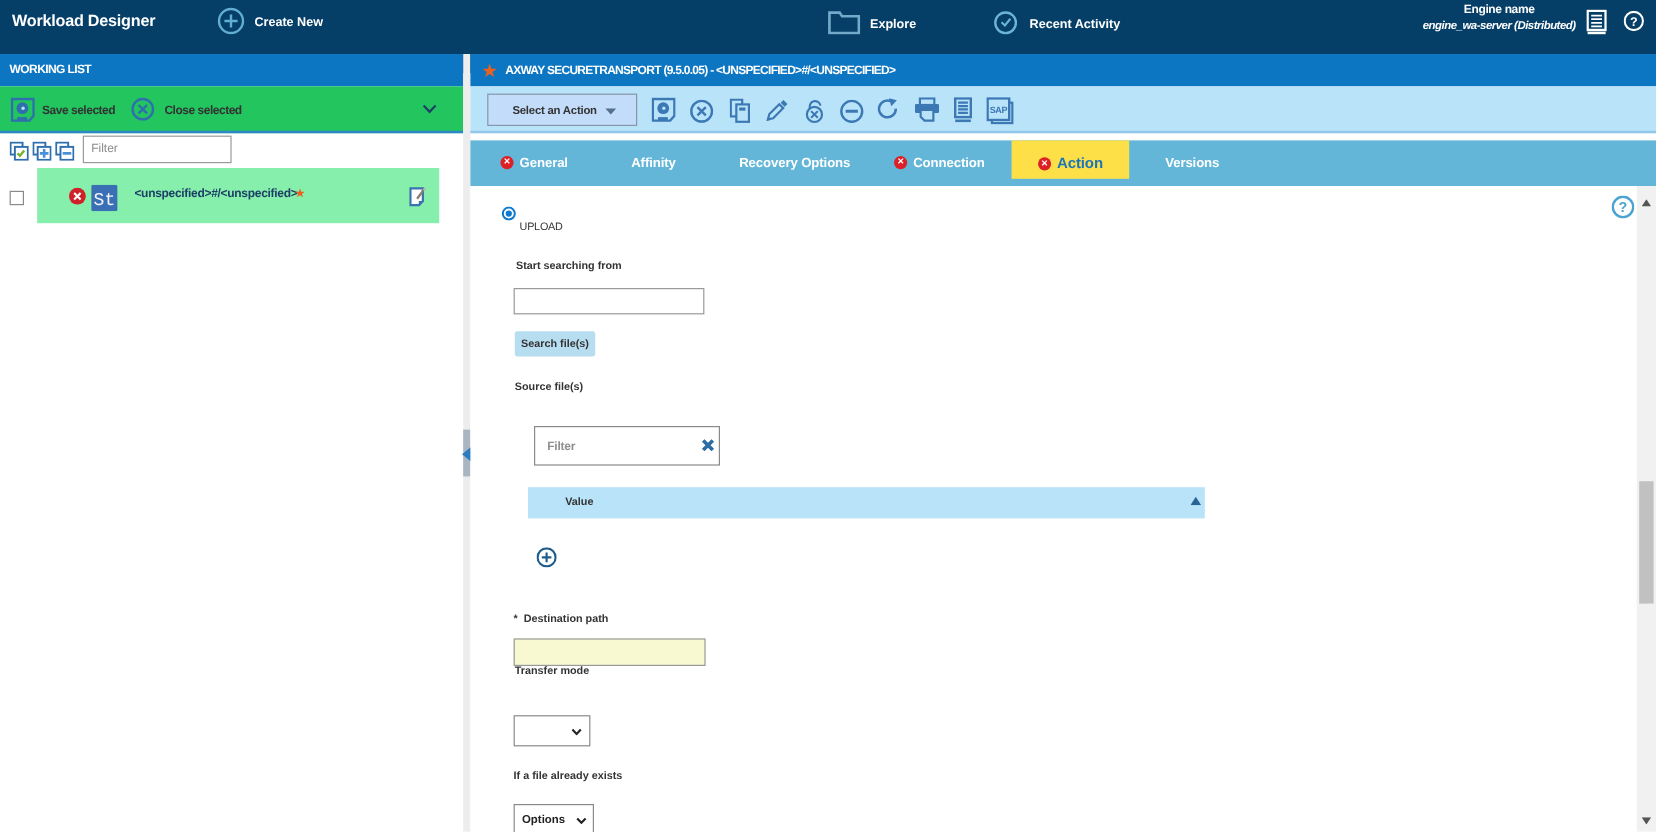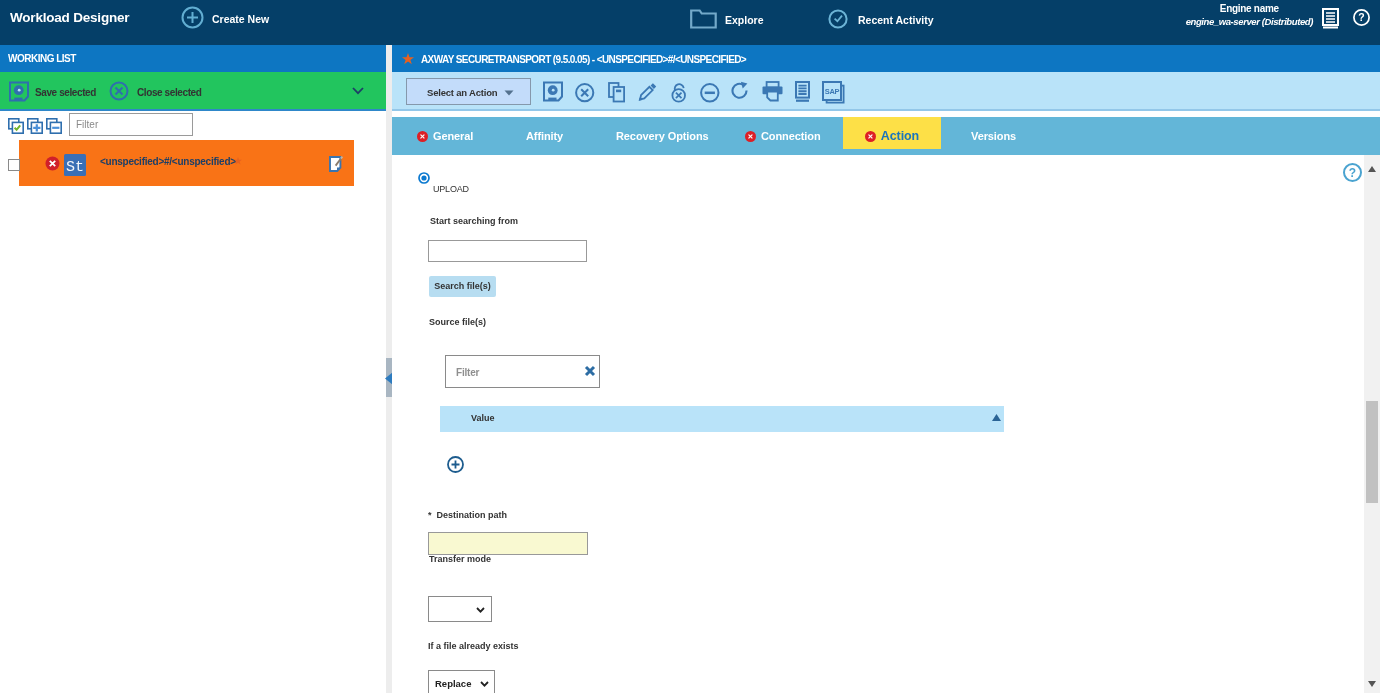--- a/index.html
+++ b/index.html
@@ -12,21 +12,21 @@
 #searchbox { position:absolute; left:285px; top:3px; width:379px; height:28px; background:#fff; border-radius:2px; }
 #searchbox .ph { position:absolute; left:39px; top:9px; font-size:10.5px; color:#4d4d4d; font-weight:bold; }
 .navitem { position:absolute; top:14px; font-size:10.5px; font-weight:bold; }
 #enginename { position:absolute; right:67px; top:3px; text-align:center; font-size:10px; letter-spacing:-0.3px; font-weight:bold; line-height:12.5px; }
 #enginename .l2 { font-style:italic; }
 
 #lheader { position:absolute; left:0; top:45px; width:386px; height:27px; background:#0d76c2; color:#fff; font-size:10px; font-weight:bold; letter-spacing:-0.5px; line-height:27px; padding-left:8px; }
 #ltoolbar { position:absolute; left:0; top:72px; width:386px; height:39px; background:#22c55e; border-bottom:2px solid #2e87c9; }
 #ltoolbar .txt { position:absolute; top:15px; font-size:10px; letter-spacing:-0.4px; font-weight:bold; color:#333; }
 #lfilter { position:absolute; left:69px; top:113px; width:124px; height:23px; border:1px solid #9a9a9a; font-size:10px; color:#8a8a8a; padding-left:6px; line-height:21px; background:#fff; }
-#lrow { position:absolute; left:19px; top:140px; width:335px; height:46px; background:#f97316; }
+#lrow { position:absolute; left:31px; top:140px; width:335px; height:46px; background:#86efac; }
 #lrow .name { position:absolute; left:81px; top:16px; font-size:10px; letter-spacing:-0.25px; font-weight:bold; color:#1d3f66; }
 .checkbox { position:absolute; width:12px; height:12px; border:1px solid #8a8a8a; background:#fff; }
 
 #splitter { position:absolute; left:386px; top:45px; width:6px; height:648px; background:#ededed; }
 #sphandle { position:absolute; left:386px; top:358px; width:6px; height:39px; background:#a9b6c2; }
 
 #rheader { position:absolute; left:392px; top:45px; width:988px; height:27px; background:#0d76c2; color:#fff; font-size:10px; letter-spacing:-0.6px; font-weight:bold; line-height:27px; }
 #rheader .star { position:absolute; left:10px; top:8px; }
 #rheader .t { position:absolute; left:29px; top:8.5px; line-height:12px; }
 #rtoolbar { position:absolute; left:392px; top:72px; width:988px; height:39px; background:#b9e3f9; border-bottom:2px solid #93c7e9; }
@@ -252,21 +252,21 @@
 <div class="lbl" style="left:428px;top:510px;">*&nbsp; Destination path</div>
 <div class="inputbox" style="left:428px;top:532px;width:160px;height:23px;background:#f9f9d1;"></div>
 <div class="lbl" style="left:429px;top:554px;">Transfer mode</div>
 <div class="csel" style="left:428px;top:596px;width:64px;height:26px;">
     <svg style="position:absolute;right:6px;top:10px" width="9" height="6" viewBox="0 0 9 6">
       <path d="M1 1l3.5 3.6L8 1" fill="none" stroke="#222" stroke-width="1.8"></path>
     </svg>
   </div>
 <div class="lbl" style="left:428px;top:641px;">If a file already exists</div>
 <div class="csel" style="left:428px;top:670px;width:67px;height:26px;">
-    <span class="tx">Replace</span>
+    <span class="tx">Options</span>
     <svg style="position:absolute;right:5px;top:10px" width="9" height="6" viewBox="0 0 9 6">
       <path d="M1 1l3.5 3.6L8 1" fill="none" stroke="#222" stroke-width="1.8"></path>
     </svg>
   </div>
 
 
 <svg class="abs" style="left:1343px;top:163px" width="19" height="19" viewBox="0 0 19 19">
     <circle cx="9.5" cy="9.5" r="8.5" fill="none" stroke="#4aa3d0" stroke-width="2"></circle>
     <text x="9.5" y="13.6" font-size="12" font-weight="bold" fill="#4aa3d0" text-anchor="middle" font-family="Liberation Sans">?</text>
   </svg>

